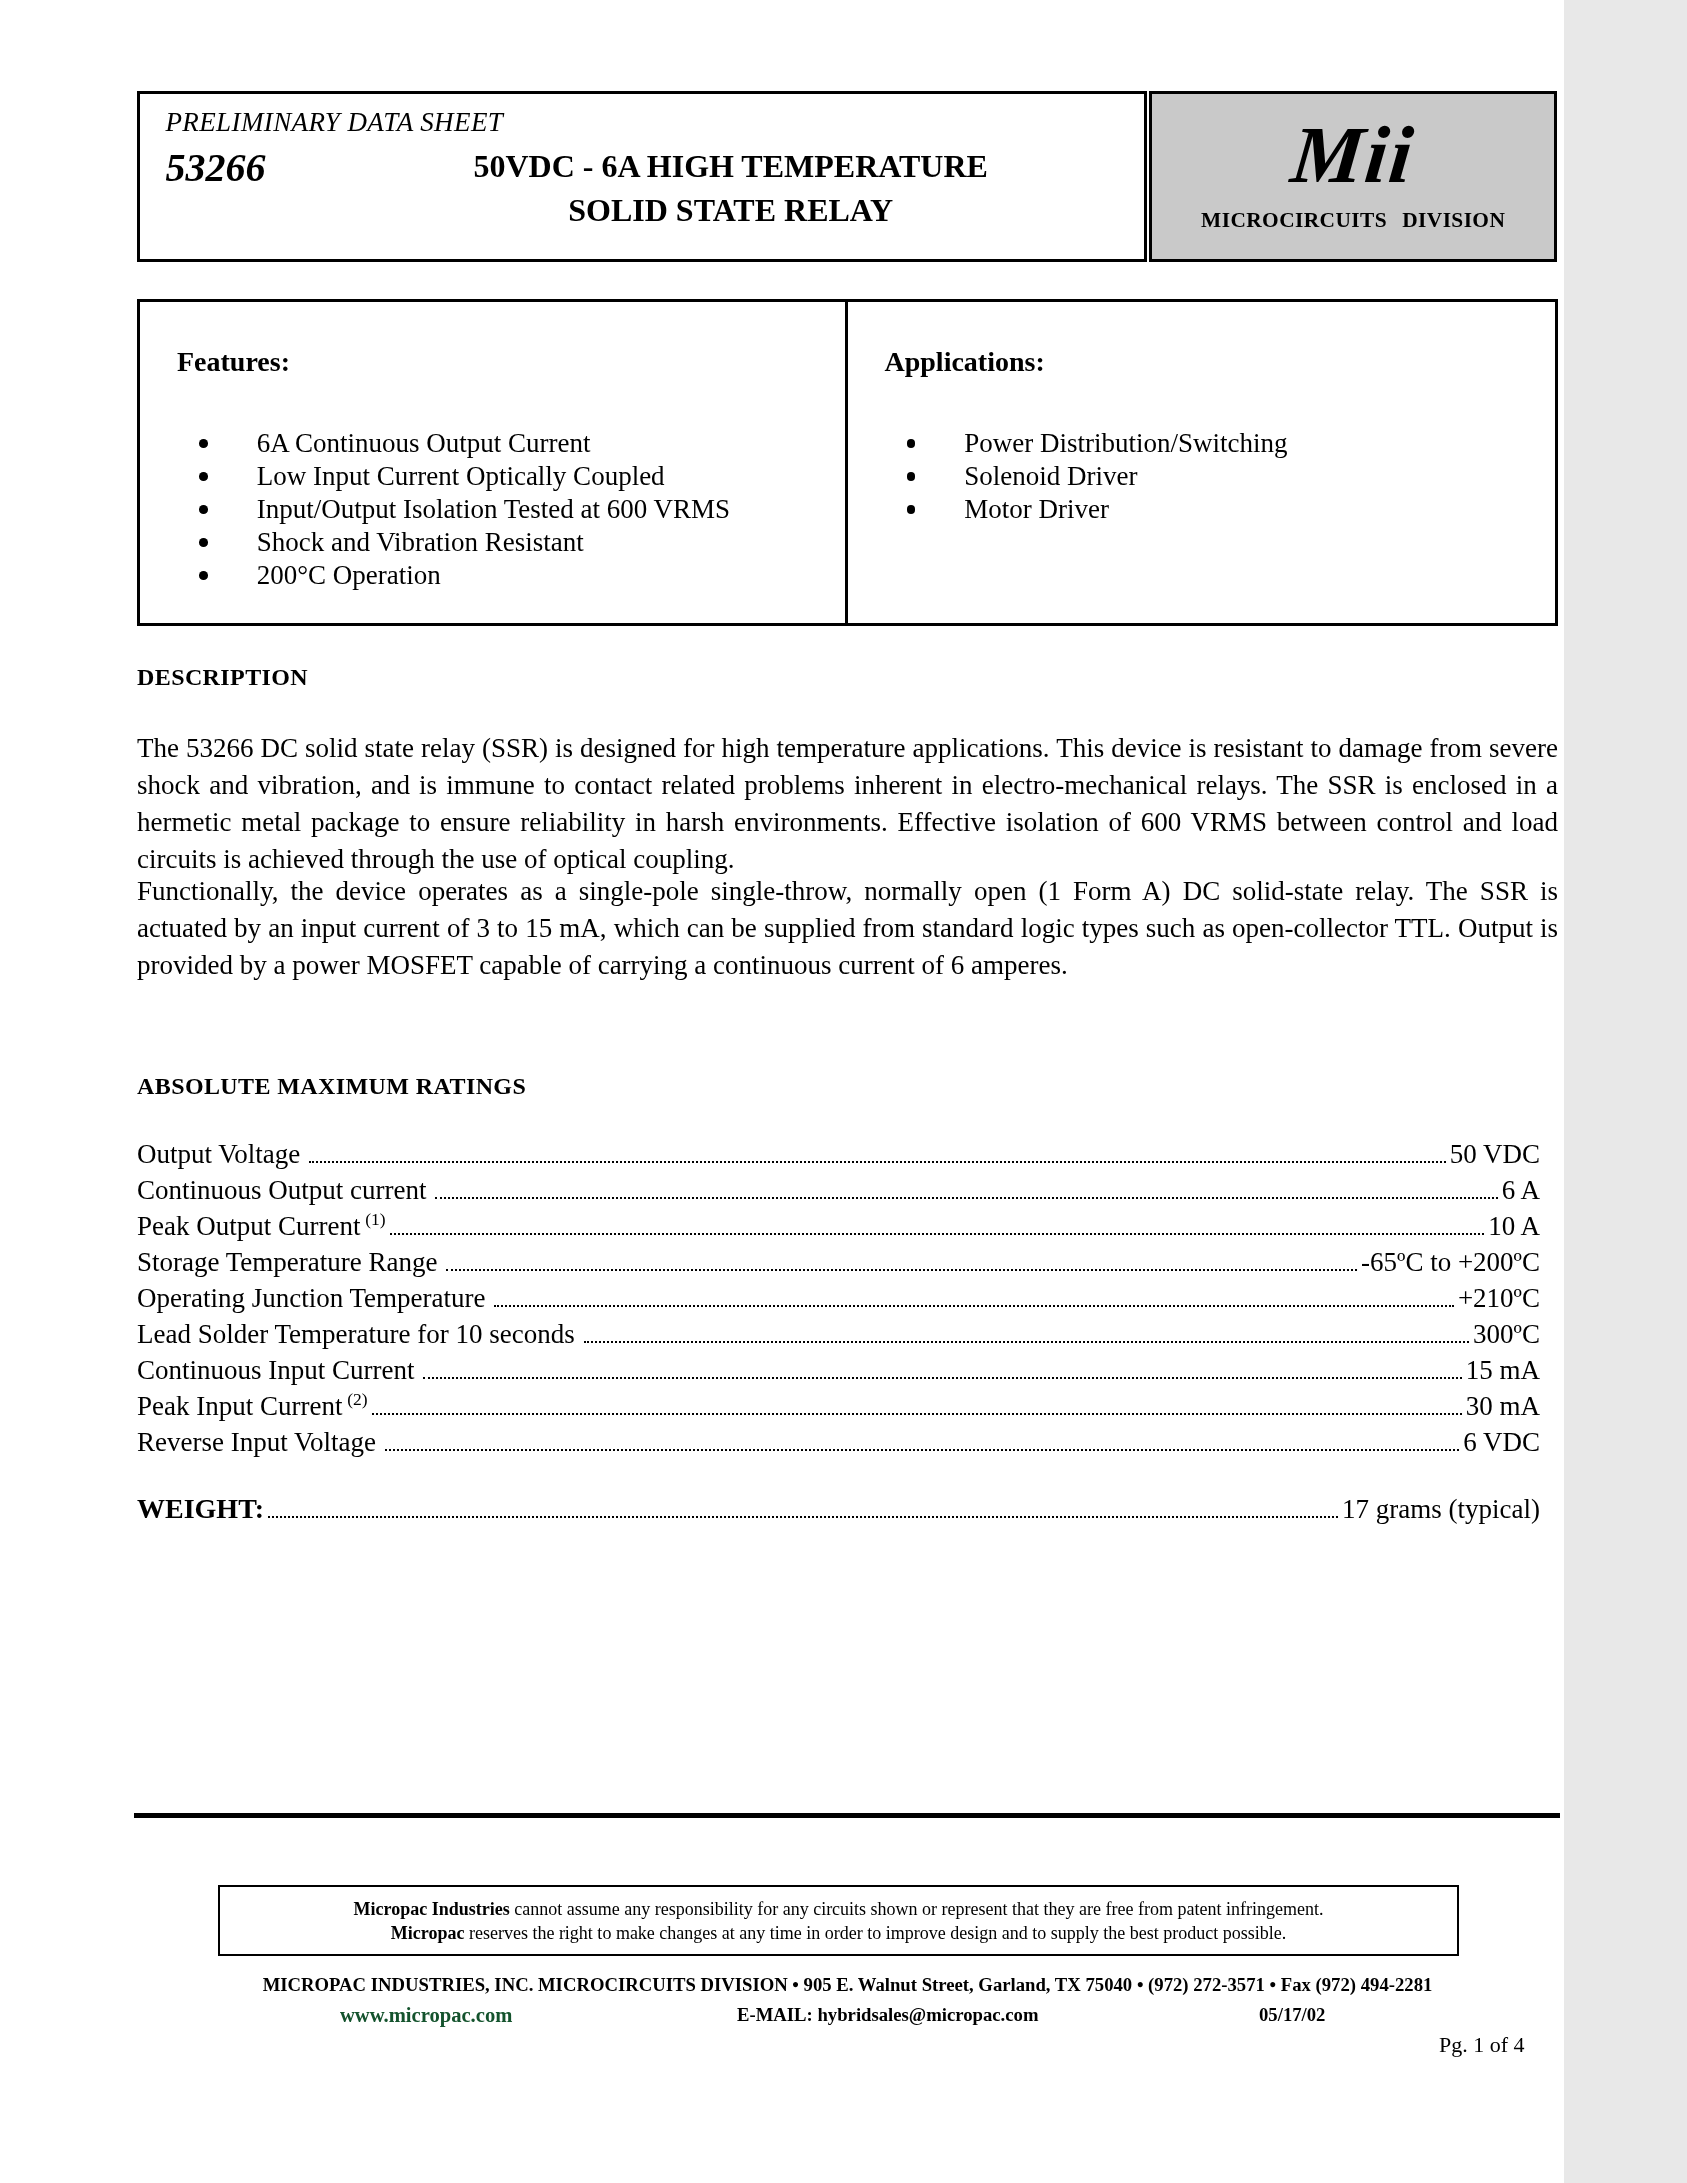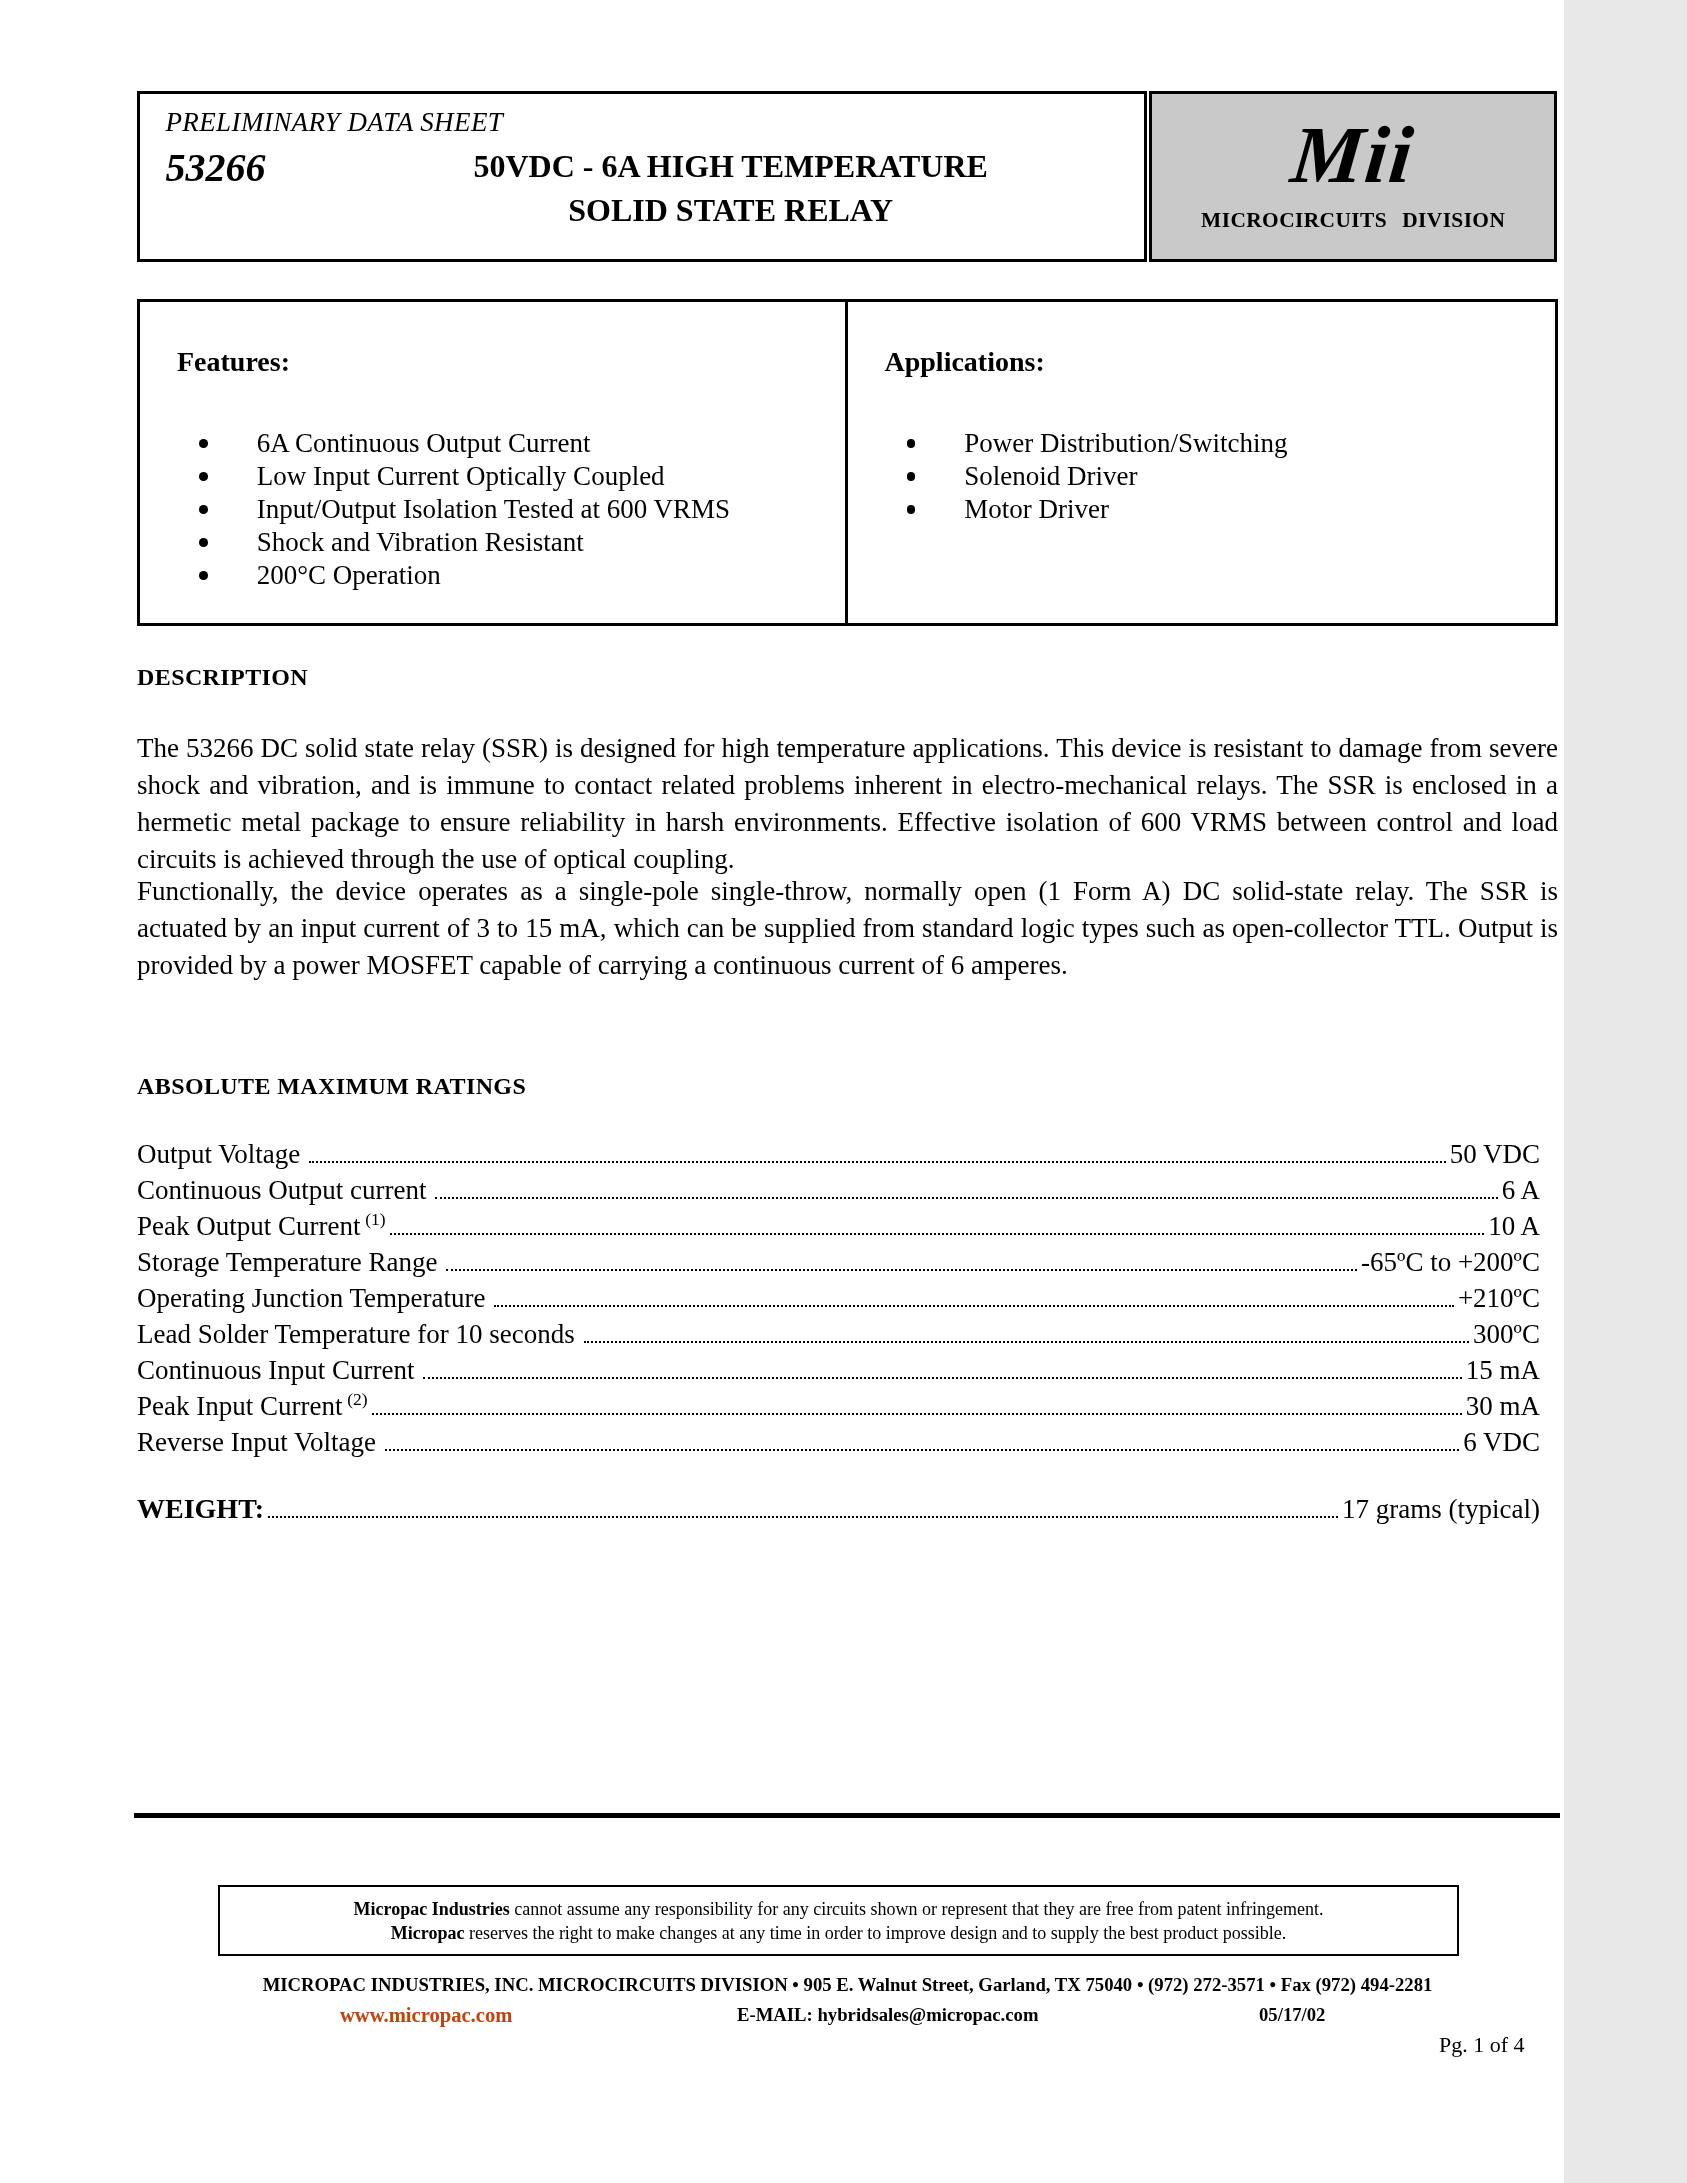--- a/index.html
+++ b/index.html
@@ -68,21 +68,21 @@
 
   
   .rule { position:absolute; left:134px; top:1813px; width:1426px; height:4.8px; background:#000; }
   .disclaimer-box {
     position:absolute; left:218px; top:1885px; width:1241px; box-sizing:border-box;
     border:2.4px solid #000; padding:9.5px 20.6px; text-align:center;
     font-size:18px; line-height:24px;
   }
   .address-line { position:absolute; left:137px; top:1974px; width:1421px; text-align:center; font-weight:bold; font-size:18.7px; }
   .footer-line2 { position:absolute; left:0; top:2004px; width:1687px; height:32px; font-weight:bold; font-size:18.7px; }
-  .website { position:absolute; left:340px; color:#c2410c; font-size:20.6px; text-decoration:none; font-weight:bold; }
+  .website { position:absolute; left:340px; color:#14532d; font-size:20.6px; text-decoration:none; font-weight:bold; }
   .email { position:absolute; left:737px; }
   .doc-date { position:absolute; left:1259px; }
   .page-num { position:absolute; left:1439px; top:2032px; font-size:22px; }
   b.inline { font-weight:bold; }
 </style>
 </head>
 <body>
 
 <div class="page">
 

